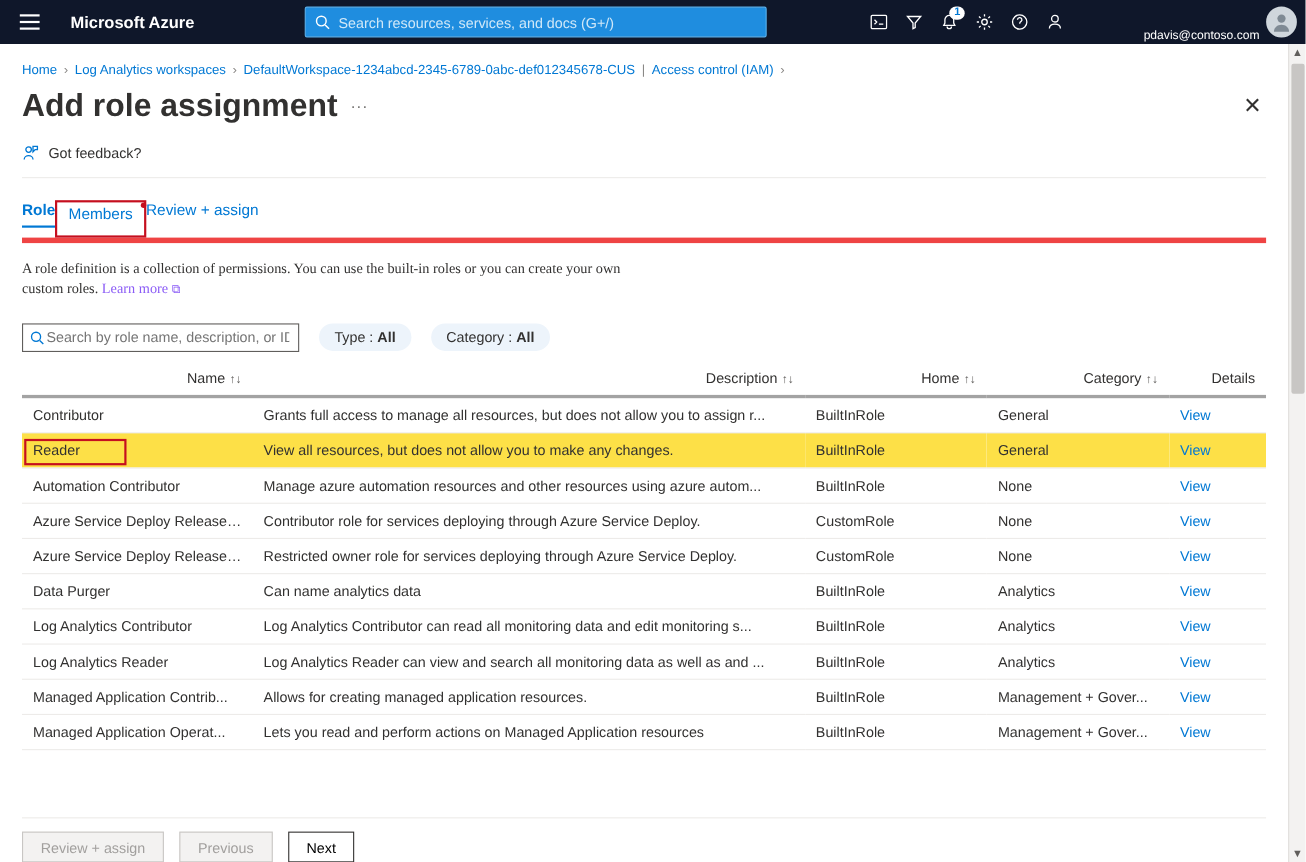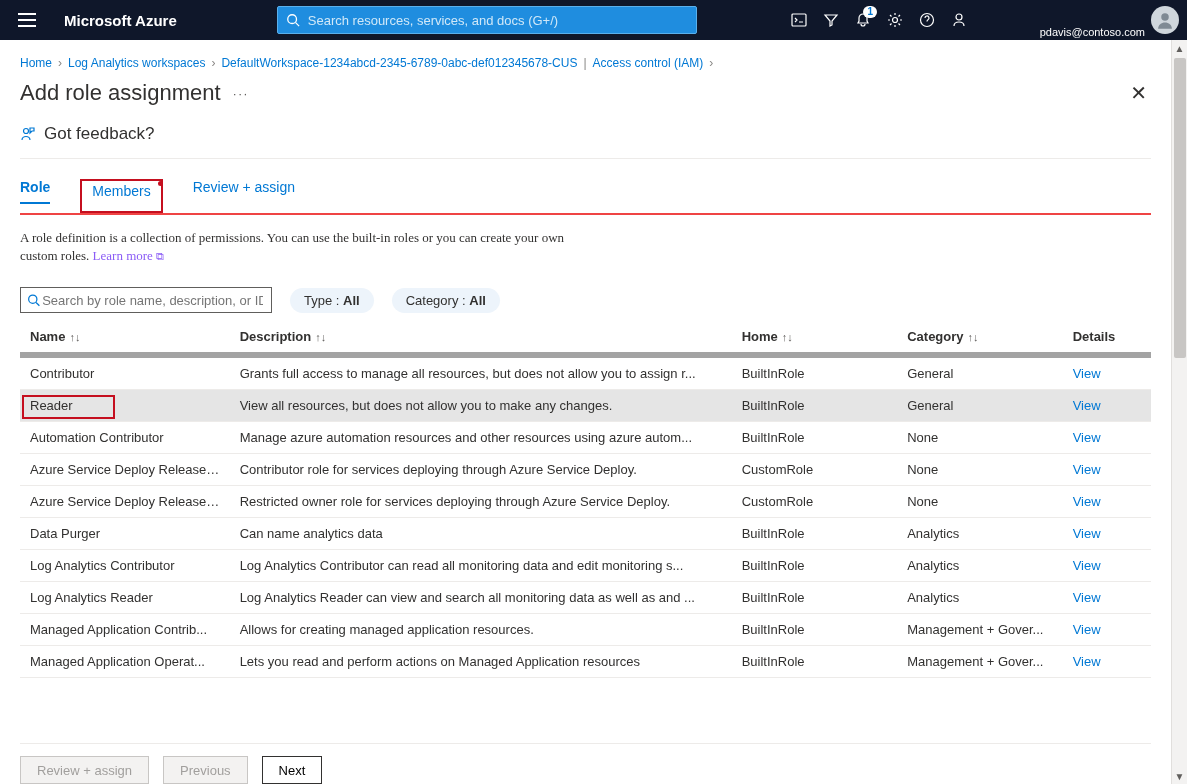--- a/index.html
+++ b/index.html
@@ -23,48 +23,48 @@
   .account-tenant { font-size: 10px; opacity: .9; }
   .avatar { width: 28px; height: 28px; border-radius: 50%; background: #cfd6dc; display: flex; align-items: center; justify-content: center; }
 
   
   .content { position: relative; height: 744px; display:flex; }
   .main { flex:1; padding: 10px 20px 0 20px; display:flex; flex-direction:column; }
   .breadcrumb { font-size: 12px; color: #323130; display: flex; align-items: center; flex-wrap: wrap; gap: 6px; padding: 6px 0 10px 0; }
   .breadcrumb a { color: #0078d4; text-decoration: none; cursor: pointer; }
   .breadcrumb .sep { color: #8a8886; }
   .title-row { display: flex; align-items: center; }
-  .page-title { font-size: 22px; font-weight: 400; margin: 0; }
+  .page-title { font-size: 29px; font-weight: 700; margin: 0; }
   .dots { margin-left: 12px; color: #605e5c; cursor: pointer; letter-spacing: 1px; }
   .close-x { margin-left: auto; font-size: 20px; cursor: pointer; color: #323130; padding: 0 4px; }
 
-  .feedback { display: flex; align-items: center; gap: 8px; font-size: 17px; color: #323130; padding: 18px 0 14px 0; border-bottom: 1px solid #edebe9; cursor: pointer; }
-
-  .tabs { display: flex; gap: 30px; padding: 20px 0 10px 0; border-bottom: 2px solid #ef4444; }
+  .feedback { display: flex; align-items: center; gap: 8px; font-size: 13px; color: #323130; padding: 18px 0 14px 0; border-bottom: 1px solid #edebe9; cursor: pointer; }
+
+  .tabs { display: flex; padding: 20px 0 10px 0; border-bottom: 5px solid #ef4444; }
   .tab { font-size: 14px; color: #0078d4; cursor: pointer; padding-bottom: 8px; position: relative; }
   .tab.active { font-weight: 600; }
   .tab.active::after { content:""; position:absolute; left:0; right:0; bottom:-1px; height:2px; background:#0078d4; }
   .members-box { border: 2px solid #c50f1f; padding: 2px 10px 10px 10px; margin-bottom:-10px; position: relative; }
   .red-dot { width:5px;height:5px;background:#c50f1f;border-radius:50%;position:absolute;top:0;right:-2px; }
 
   .helptext { font-size: 13px; color: #323130; margin: 14px 0 4px 0; max-width: 640px; line-height:1.4;font-family:Liberation Serif, serif; }
   .learn-link { color:#8b5cf6; text-decoration:none; cursor:pointer; }
   .ext-icon { font-size:11px; }
 
   .filter-row { display:flex; align-items:center; gap:18px; margin: 18px 0 8px 0; }
   .role-search { width: 252px; height: 26px; border:1px solid #605e5c; display:flex; align-items:center; padding:0 6px; }
   .role-search input { border:none; outline:none; font-size:13px; width:100%; color:#605e5c; }
   .pill { background:#edf4fb; border-radius: 16px; padding: 5px 14px; font-size:13px; color:#323130; cursor:pointer; }
   .pill b { font-weight:600; }
 
   .table-wrap { flex:1; overflow:hidden; }
   table { width:100%; border-collapse: collapse; font-size:13px; }
-  thead th { text-align:left; font-weight:700; padding:8px 10px; border-bottom:6px solid #a3a3a3; color:#323130; }
+  thead th { text-align:right; font-weight:400; padding:8px 10px; border-bottom:3px solid #a3a3a3; color:#323130; }
   tbody td { padding:8px 10px; border-bottom:1px solid #edebe9; color:#323130; white-space:nowrap; overflow:hidden; text-overflow:ellipsis; }
-  tbody tr.selected { background:#e5e5e5;margin-top:24px; }
+  tbody tr.selected { background:#fde047;margin-top:24px; }
   .view-link { color:#0078d4; cursor:pointer; }
   .col-name { width: 190px; max-width:190px; }
   .col-desc { width: 455px; max-width:455px; }
   .col-type { width: 150px; }
   .col-cat { width: 150px; max-width:150px; }
   .col-det { width: 80px; }
   .sort { font-size:11px; margin-left:4px; color:#605e5c; }
   .name-box { display:inline-block; }
   .name-highlight { border:2px solid #c50f1f; padding:1px 40px 4px 6px; margin:-3px -40px -6px -8px; }
 

